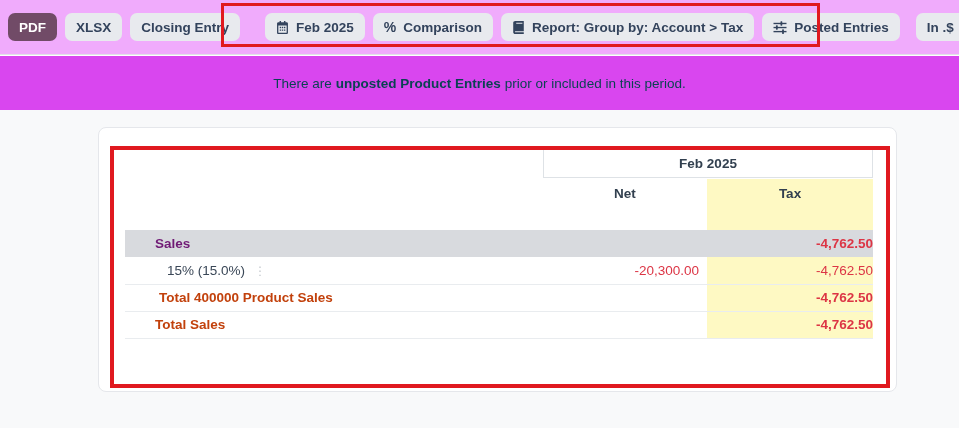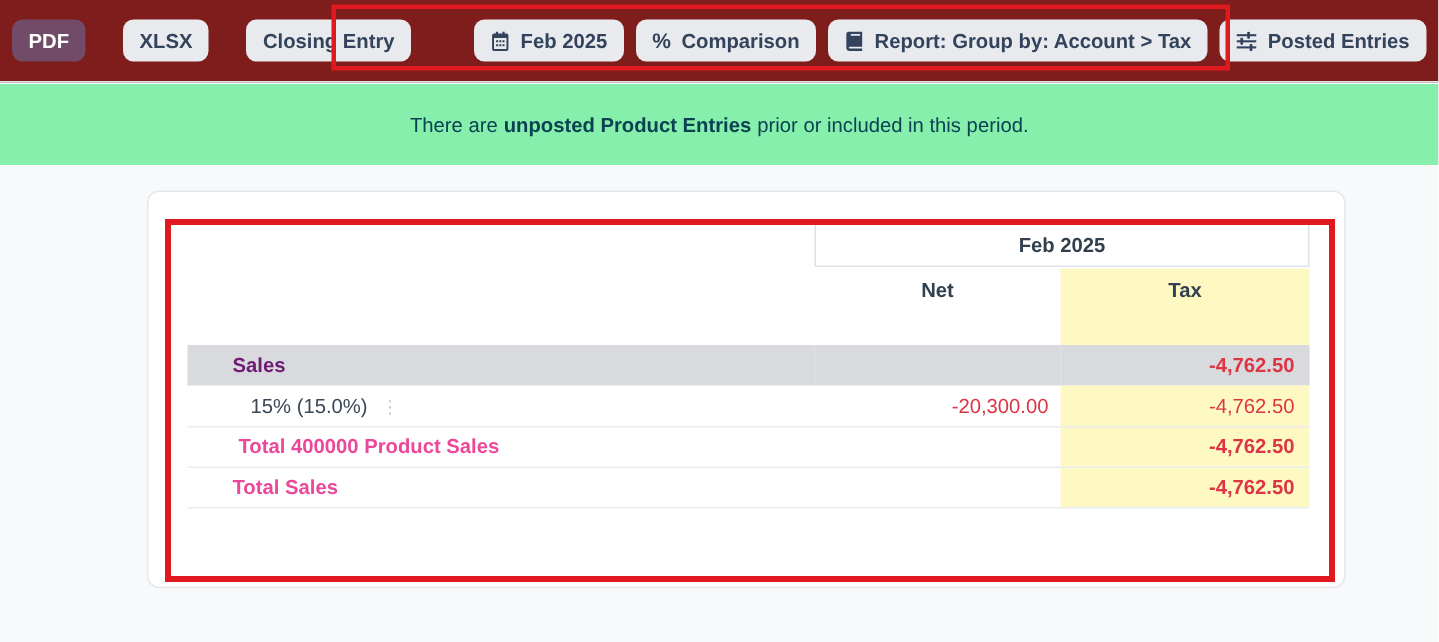--- a/index.html
+++ b/index.html
@@ -1,35 +1,35 @@
 <!DOCTYPE html>
 <html><head>
 <meta charset="utf-8">
 <style>
   * { margin:0; padding:0; box-sizing:border-box; }
   body { font-family:"Liberation Sans", sans-serif; background:#fff; }
   .page { position:relative; width:959px; height:428px; background:#fff; overflow:hidden; }
 
   
   .toolbar { position:absolute; left:0; top:0; width:100%; height:55px;
-             background:#7f1d1d; border-bottom:1px solid #e0e2e6;
-             display:flex; align-items:center; padding-left:8px; gap:25px; }
+             background:#f0abfc; border-bottom:1px solid #e0e2e6;
+             display:flex; align-items:center; padding-left:8px; gap:8px; }
   .btn { height:28px; padding:0 11px; border:none; border-radius:7px;
          background:#e8eaee; color:#33435c; font-family:"Liberation Sans",sans-serif;
          font-size:13.5px; font-weight:bold; cursor:pointer; white-space:nowrap;
          display:inline-flex; align-items:center; gap:7px; }
   .btn.primary { background:#714B67; color:#fff; }
   .filter-group { display:flex; gap:8px; margin-left:17px; margin-right:8px; }
   .btn .icn { display:inline-flex; align-items:center; }
   .btn .icn svg { display:block; fill:currentColor; }
   .pct { font-weight:bold; font-size:14px; }
 
   
   .banner { position:absolute; left:0; top:56px; width:100%; height:54px;
-            background:#86efac; color:#0b4252; font-size:13.5px;
+            background:#d946ef; color:#0b4252; font-size:13.5px;
             display:flex; align-items:center; justify-content:center;text-align:right; }
   .banner b { margin:0 4px; }
 
   
   .content { position:absolute; left:0; top:110px; width:100%; height:318px; background:#f8f9fa; }
   .card { position:absolute; left:98px; top:17px; width:799px; height:265px;
           background:#fff; border:1px solid #e5e7eb; border-radius:8px; }
 
   
   table.report { position:absolute; left:26px; top:20px; width:748px;
@@ -38,24 +38,24 @@
   tr.period-row td { height:31px; padding-bottom:1px; }
   .period-box { border:1px solid #dee2e6; height:29px; line-height:27px; text-align:center;
                 font-weight:bold; color:#32404f; background:#fff; cursor:pointer; }
   tr.cols-row th { height:29px; text-align:center; font-weight:bold; color:#32404f; }
   tr.spacer-row td { height:22px; }
   .taxbg { background:#fef9c3; }
 
   tbody td { border-bottom:1px solid #e9ecef; color:#3a4757; }
   td.net, td.tax { text-align:right; color:#dc3545; }
   td.net { padding-right:8px; }
-  td.tax { padding-right:10px; }
+  td.tax { }
   tr.section td { background:#d8dade; border-bottom:none; font-weight:bold; }
   tr.section td.label { color:#701a75;margin-top:20px; }
-  tr.total td.label, tr.total-section td.label { font-weight:bold; color:#ec4899; }
+  tr.total td.label, tr.total-section td.label { font-weight:bold; color:#c2410c; }
   tr.section td.tax, tr.total td.tax, tr.total-section td.tax { font-weight:bold; }
   tr.section td.label   { padding-left:30px; }
   tr.account td.label   { padding-left:35px; }
   tr.tax-line td.label  { padding-left:42px; }
   tr.total td.label     { padding-left:34px; }
   tr.total-section td.label { padding-left:30px; }
   tr.section td.tax { background:#d8dade; }
   .kebab { color:#c3c7cd; font-size:12px; margin-left:9px; cursor:pointer; letter-spacing:-1px; }
 
   

